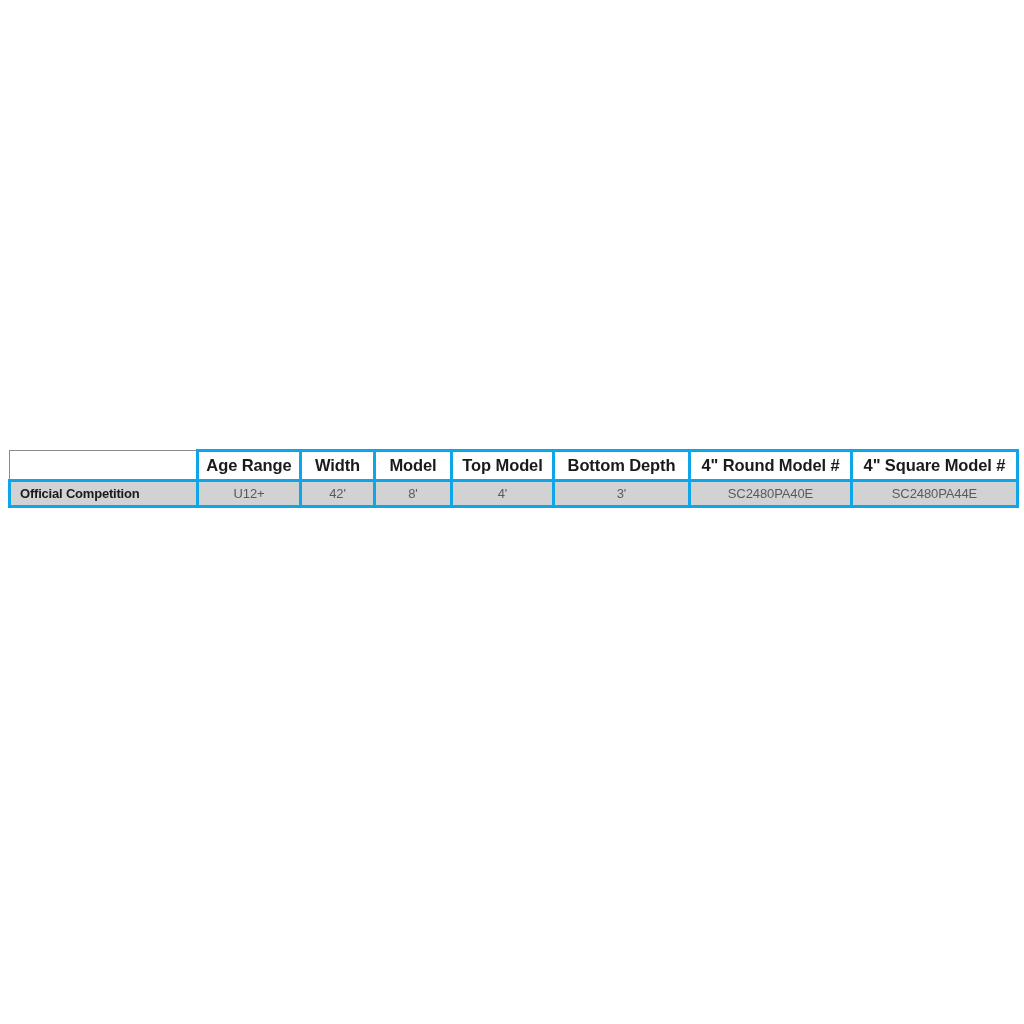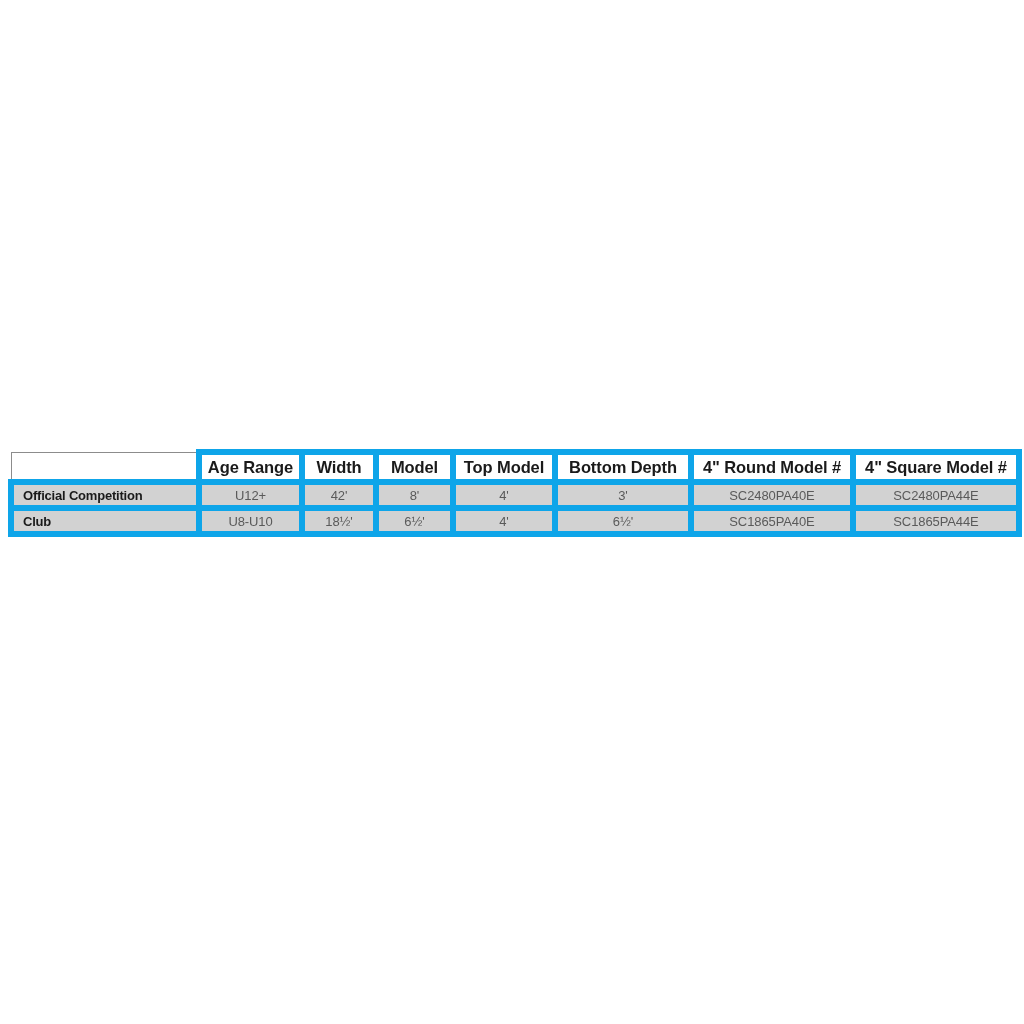--- a/index.html
+++ b/index.html
@@ -25,21 +25,21 @@
 
   table.spec-table {
     border-collapse: collapse;
     table-layout: fixed;
     width: 1008px;
     background: #ffffff;
   }
 
   table.spec-table td,
   table.spec-table th {
-    border: 6px solid #0ea5e9;
+    border: 3px solid #0ea5e9;
     padding: 0;
     margin: 0;
     vertical-align: middle;
     box-sizing: border-box;
   }
 
   
   tr.header-row th {
     height: 30px;
     background: #ffffff;
@@ -118,25 +118,15 @@
       <tr class="data-row">
         <td class="row-label">Official Competition</td>
         <td>U12+</td>
         <td>42'</td>
         <td>8'</td>
         <td>4'</td>
         <td>3'</td>
         <td>SC2480PA40E</td>
         <td>SC2480PA44E</td>
       </tr>
-      <tr class="data-row">
-        <td class="row-label">Club</td>
-        <td>U8-U10</td>
-        <td>18½'</td>
-        <td>6½'</td>
-        <td>4'</td>
-        <td>6½'</td>
-        <td>SC1865PA40E</td>
-        <td>SC1865PA44E</td>
-      </tr>
     </tbody>
   </table>
 </div>
 
 </body></html>

